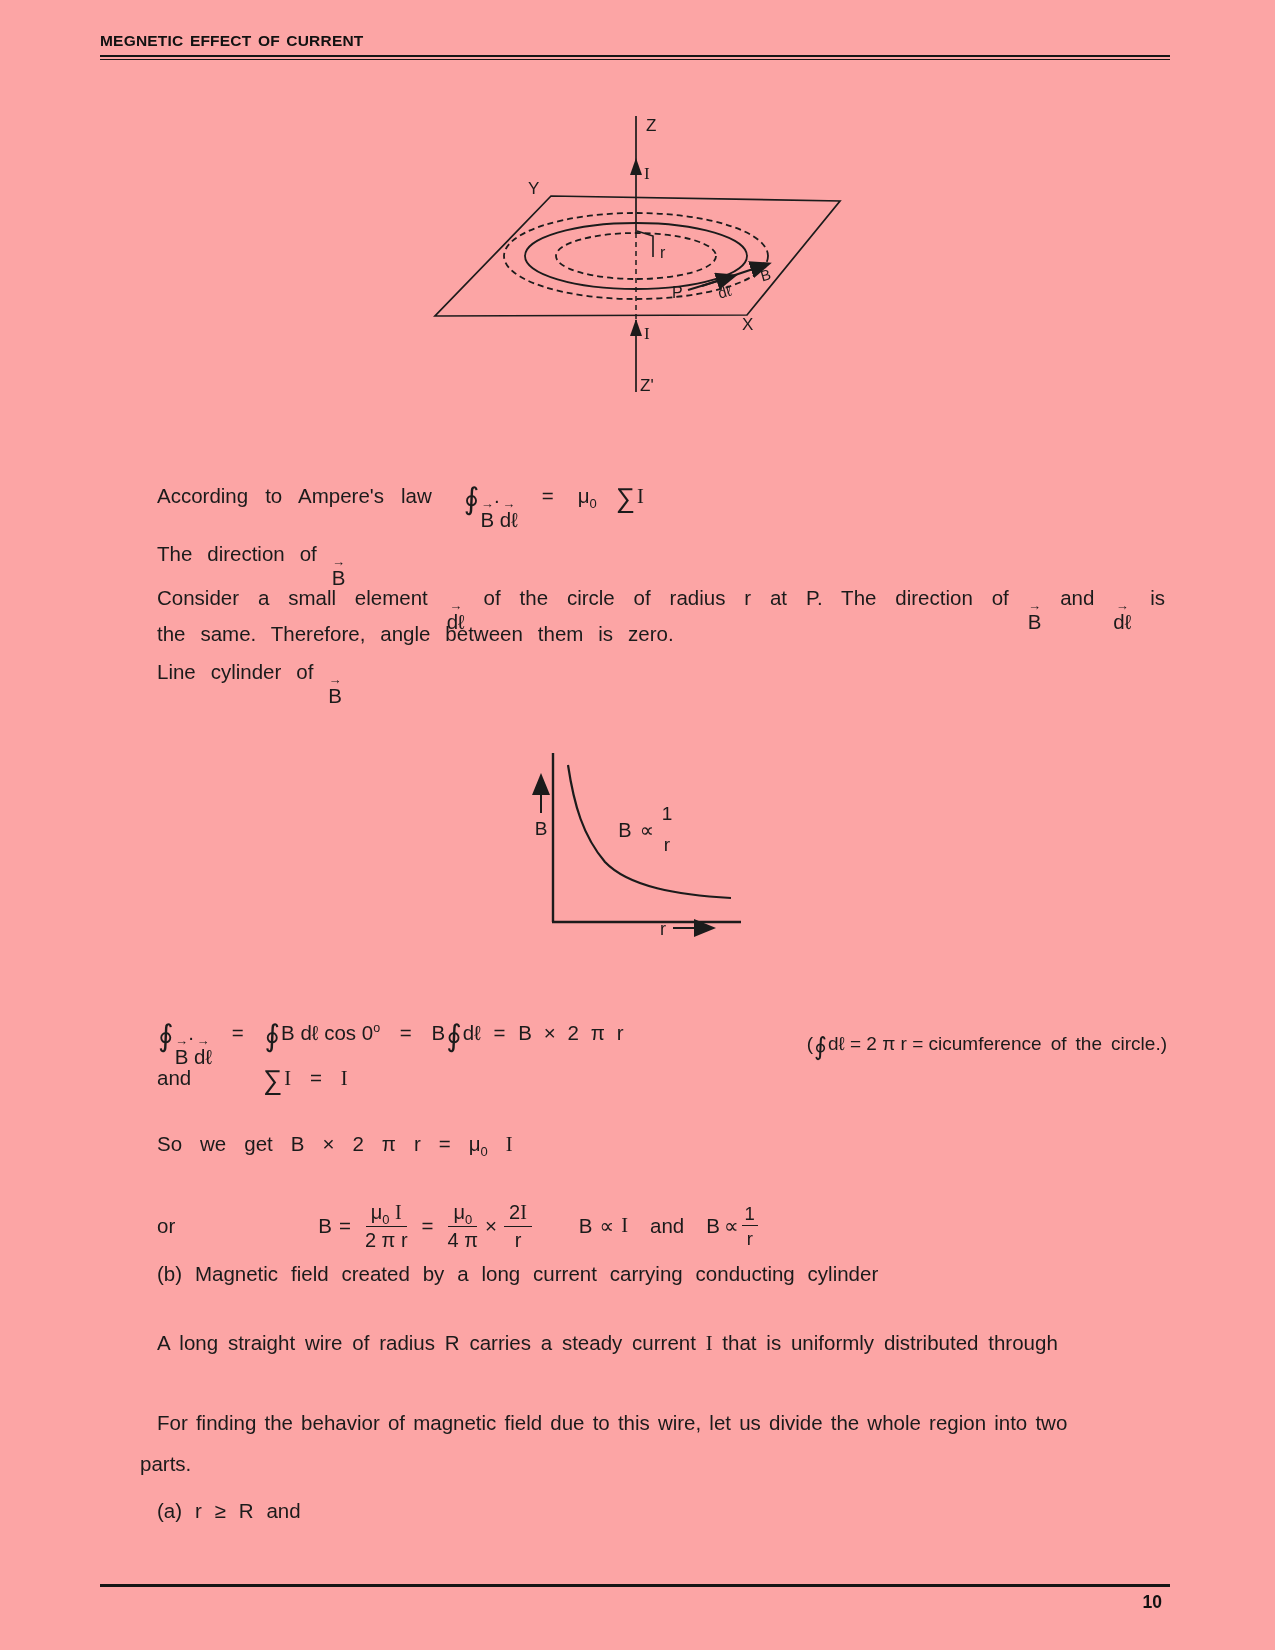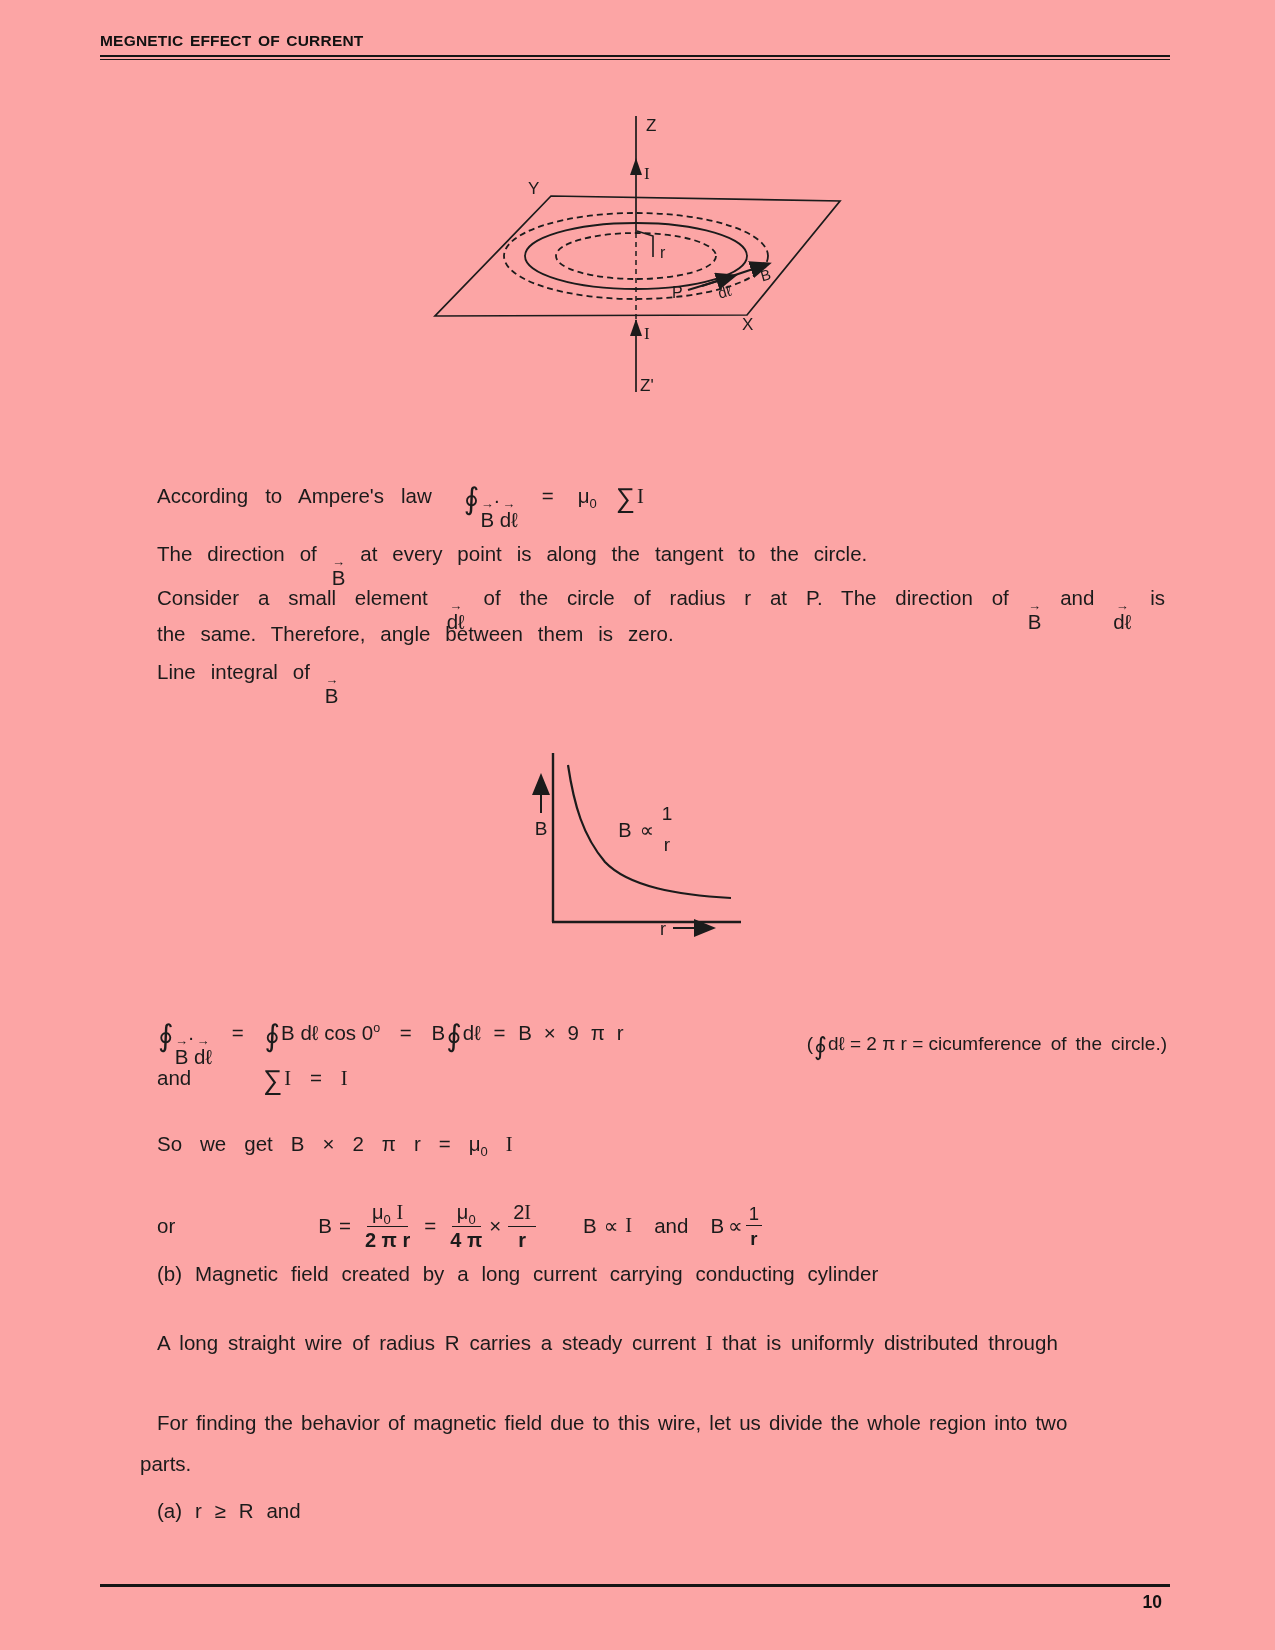--- a/index.html
+++ b/index.html
@@ -33,21 +33,21 @@
   sup{font-size:12.5px;line-height:0;vertical-align:8px;}
   .vec{display:inline-flex;flex-direction:column;align-items:center;vertical-align:-5px;line-height:1;}
   .vec .arr{font-size:13px;line-height:9px;height:10px;}
   .vec .base{line-height:21px;}
   .mx{margin:0 14px;}
   .mxs{margin:0 7px;}
   .eqflex{display:flex;justify-content:space-between;align-items:center;width:1010px;white-space:nowrap;}
   .psm{font-size:19px;}
   .frac{display:inline-flex;flex-direction:column;align-items:center;vertical-align:middle;margin:0 7px;font-size:20px;line-height:1.15;text-align:right;}
   .frac .num{border-bottom:1.7px solid #1b1b1b;padding:0 5px 2px;}
-  .frac .den{padding-top:2px;font-weight:bold;}
+  .frac .den{padding-top:2px;}
   .frac.fsm{font-size:18.5px;margin:0 3px;}
   .frac.fsm .num{padding:0 3px 1px;}
   .orline{display:flex;align-items:center;}
   .ftr-rule{position:absolute;left:100px;top:1584px;width:1070px;height:3px;background:#151515;}
   .pgnum{position:absolute;left:100px;top:1592px;width:1062px;text-align:right;font-size:17.5px;font-weight:bold;color:#111;}
   svg{position:absolute;}
   svg text{fill:#1b1b1b;font-family:"Liberation Sans","DejaVu Sans",sans-serif;}
   svg .serif{font-family:"Liberation Serif","DejaVu Serif",serif;}
   .stroke{stroke:#1b1b1b;fill:none;}
 </style>
@@ -115,21 +115,20 @@
     <span>μ</span><sub>0</sub>
     <span class="sum">∑</span><span class="si">I</span>
   </div>
 
   <div class="p ws45" style="left:157px;top:541px">
     <span>The direction of</span>
     <span class="vec">
         <span class="arr">→</span>
         <span class="base">B</span>
       </span>
-    <span>at every point is along the tangent to the circle.</span>
   </div>
 
   <div class="p just" style="left:157px;top:585px">
     <span>Consider a small element</span>
     <span class="vec">
         <span class="arr">→</span>
         <span class="base">dℓ</span>
       </span>
     <span>of the circle of radius r at P.  The direction of</span>
     <span class="vec">
@@ -139,21 +138,21 @@
     <span>and</span>
     <span class="vec">
         <span class="arr">→</span>
         <span class="base">dℓ</span>
       </span>
     <span>is</span>
   </div>
   <div class="p ws45" style="left:157px;top:621px">the same. Therefore, angle between them is zero.</div>
 
   <div class="p ws45" style="left:157px;top:659px">
-    <span>Line integral of</span>
+    <span>Line cylinder of</span>
     <span class="vec">
         <span class="arr">→</span>
         <span class="base">B</span>
       </span>
   </div>
 
   <svg style="left:528px;top:723px" width="235" height="220" viewBox="0 0 235 220">
     <defs>
       <marker id="gah" markerWidth="11" markerHeight="9" refX="9" refY="4.5" orient="auto">
         <path d="M0,0 L11,4.5 L0,9 z" fill="#1b1b1b"></path>
@@ -179,21 +178,21 @@
           <span class="base">B</span>
         </span><span>.</span><span class="vec">
           <span class="arr">→</span>
           <span class="base">dℓ</span>
         </span>
       <span class="mx">=</span>
       <span class="oint">∮</span><span>B dℓ cos 0</span><sup>o</sup>
       <span class="mx">=</span>
       <span>B</span><span class="oint">∮</span><span>dℓ</span>
       <span class="mxs">=</span>
-      <span class="ws3">B × 9 π r</span>
+      <span class="ws3">B × 2 π r</span>
     </span>
     <span class="psm">
       <span>(</span><span class="oint sm">∮</span><span>dℓ = 2 π r =</span>
       <span class="ws2">cicumference of the circle.)</span>
     </span>
   </div>
 
   <div class="p ws3" style="left:157px;top:1065px">
     <span>and</span>
     <span class="sum" style="margin-left:58px">∑</span><span class="si">I</span>

